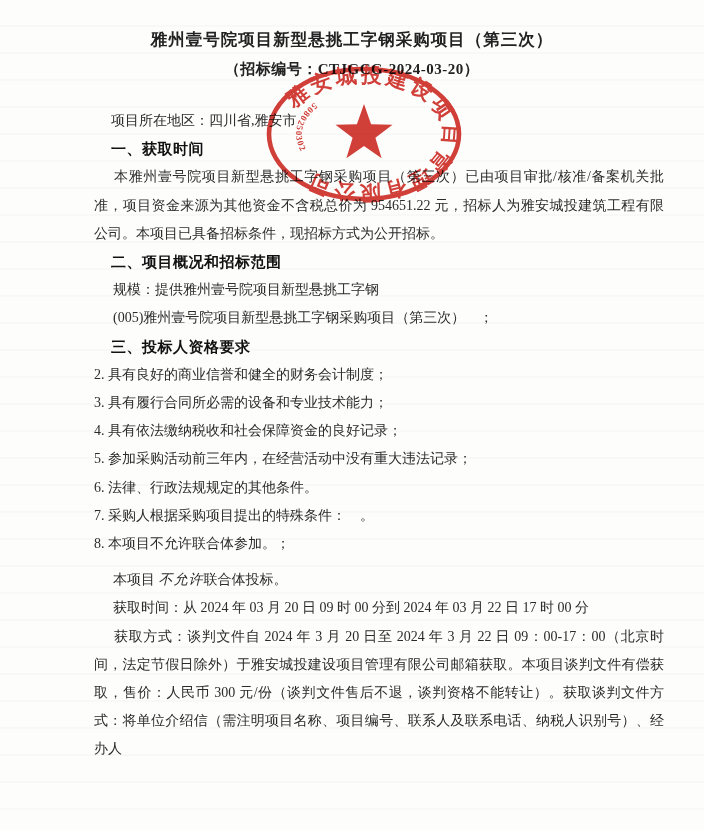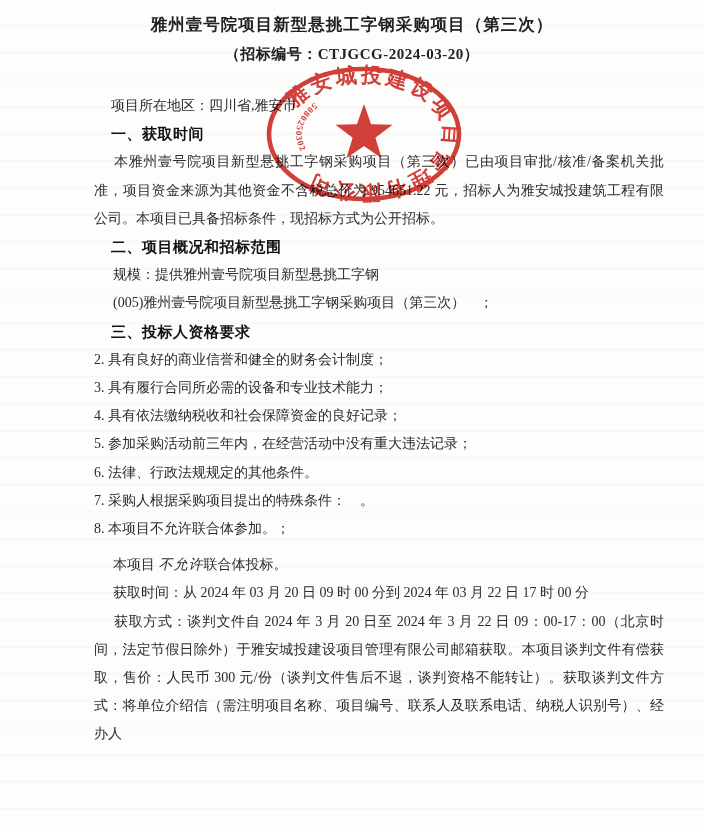--- a/index.html
+++ b/index.html
@@ -9,21 +9,21 @@
     width:704px; height:830px;
     margin:0 auto;
     background:#fdfdfc;
     background-image:repeating-linear-gradient(180deg,
       rgba(0,0,0,0) 0px, rgba(0,0,0,0) 25px,
       rgba(120,120,120,0.035) 25px, rgba(120,120,120,0.035) 27px);
     color:#2b2b2b;
     overflow:hidden;
   }
   .doc-title {
-    margin:0; padding-top:13px;
+    margin:0; padding-top:28px;
     text-align:center;
     font-size:16.5px; font-weight:bold; color:#222;
     line-height:24px; letter-spacing:1px;
   }
   .doc-subtitle {
     margin:5px 0 0 0;
     text-align:center;
     font-size:15px; font-weight:bold; color:#222;
     line-height:24px; letter-spacing:0.5px;
   }

